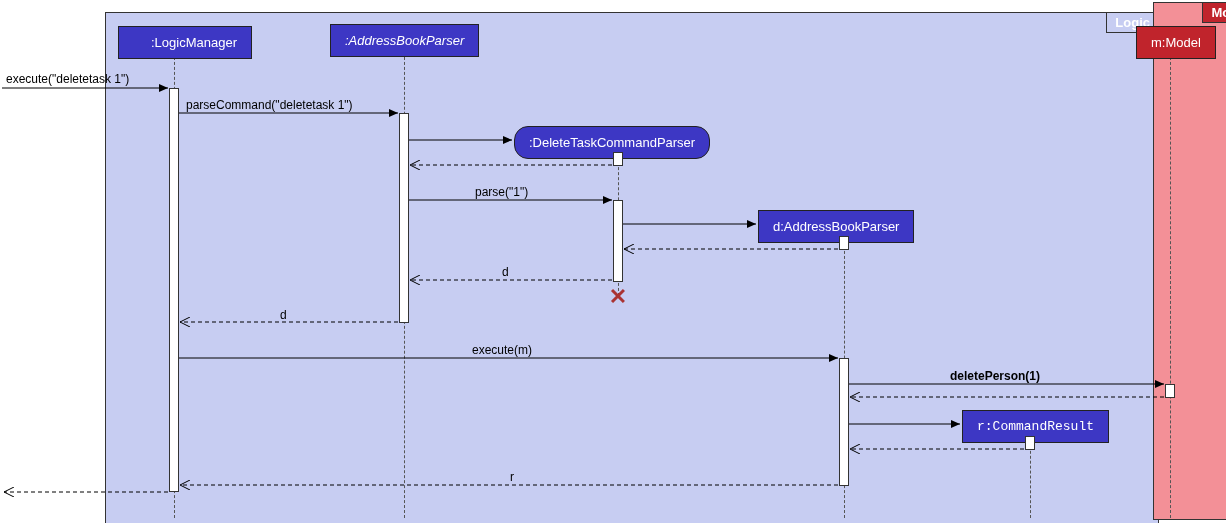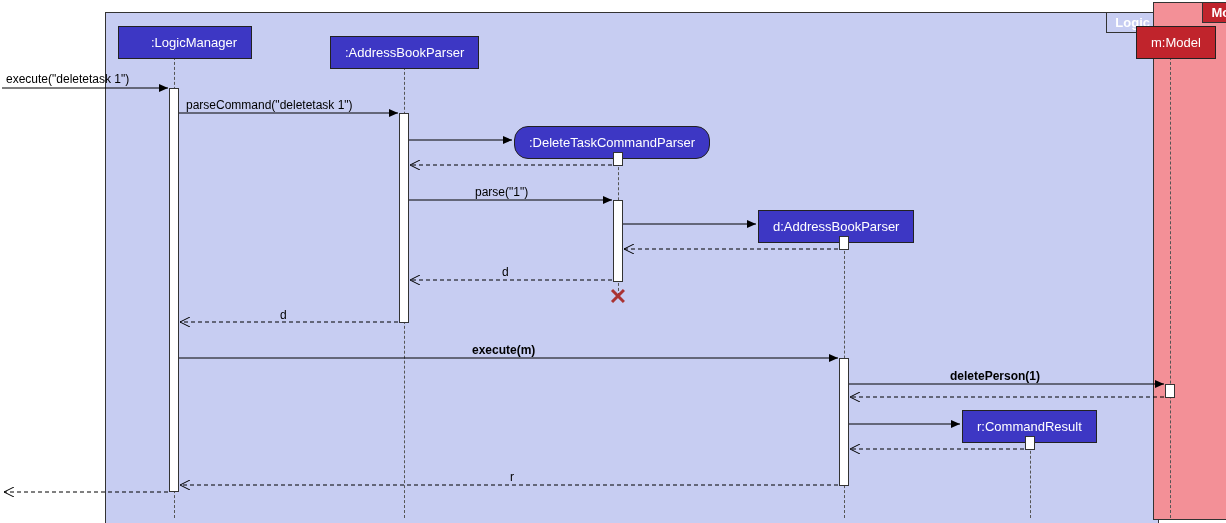--- a/index.html
+++ b/index.html
@@ -85,43 +85,43 @@
 </div>
 
 <div class="lifeline" style="left:174px; top:52px; height:466px;"></div>
 <div class="lifeline" style="left:404px; top:52px; height:466px;"></div>
 <div class="lifeline" style="left:618px; top:152px; height:144px;"></div>
 <div class="lifeline" style="left:844px; top:236px; height:282px;"></div>
 <div class="lifeline" style="left:1030px; top:436px; height:82px;"></div>
 <div class="lifeline" style="left:1170px; top:52px; height:466px;"></div>
 
 <div class="participant" style="left:118px; top:26px;padding-left:32px;">:LogicManager</div>
-<div class="participant" style="left:330px; top:36px;">:AddressBookParser</div>
+<div class="participant" style="left:330px; top:24px;font-style:italic;">:AddressBookParser</div>
 <div class="participant" style="left:514px; top:126px;border-radius:14px;">:DeleteTaskCommandParser</div>
 <div class="participant" style="left:758px; top:210px;">d:AddressBookParser</div>
-<div class="participant" style="left:962px; top:410px;">r:CommandResult</div>
+<div class="participant" style="left:962px; top:410px;font-family:Liberation Mono, monospace;">r:CommandResult</div>
 <div class="participant model-p" style="left:1136px; top:26px;">m:Model</div>
 
 <div class="activation" style="left:169px; top:88px; height:404px;"></div>
 <div class="activation" style="left:399px; top:113px; height:210px;"></div>
 <div class="activation" style="left:613px; top:152px; height:14px;"></div>
 <div class="activation" style="left:613px; top:200px; height:82px;"></div>
 <div class="activation" style="left:839px; top:236px; height:14px;"></div>
 <div class="activation" style="left:839px; top:358px; height:128px;"></div>
 <div class="activation" style="left:1025px; top:436px; height:14px;"></div>
 <div class="activation" style="left:1165px; top:384px; height:14px;"></div>
 
 <div class="destroy" style="left:618px; top:297px;">✕</div>
 
 <div class="msg" style="left:6px; top:72px;">execute("deletetask 1")</div>
 <div class="msg" style="left:186px; top:98px;">parseCommand("deletetask 1")</div>
 <div class="msg" style="left:475px; top:185px;">parse("1")</div>
 <div class="msg" style="left:502px; top:265px;">d</div>
 <div class="msg" style="left:280px; top:308px;">d</div>
-<div class="msg" style="left:472px; top:343px;font-weight:bold;">execute(m)</div>
+<div class="msg" style="left:472px; top:343px;">execute(m)</div>
 <div class="msg" style="left:950px; top:369px;font-weight:bold;">deletePerson(1)</div>
 <div class="msg" style="left:510px; top:470px;">r</div>
 
 <svg class="arrows">
   <defs>
     <marker id="ah-solid" markerWidth="10" markerHeight="8" refX="9" refY="4" orient="auto">
       <path d="M0,0 L9,4 L0,8 Z" fill="#000"></path>
     </marker>
     <marker id="ah-open" markerWidth="12" markerHeight="10" refX="10" refY="5" orient="auto">
       <path d="M0,0 L10,5 L0,10" fill="none" stroke="#000" stroke-width="1"></path>

